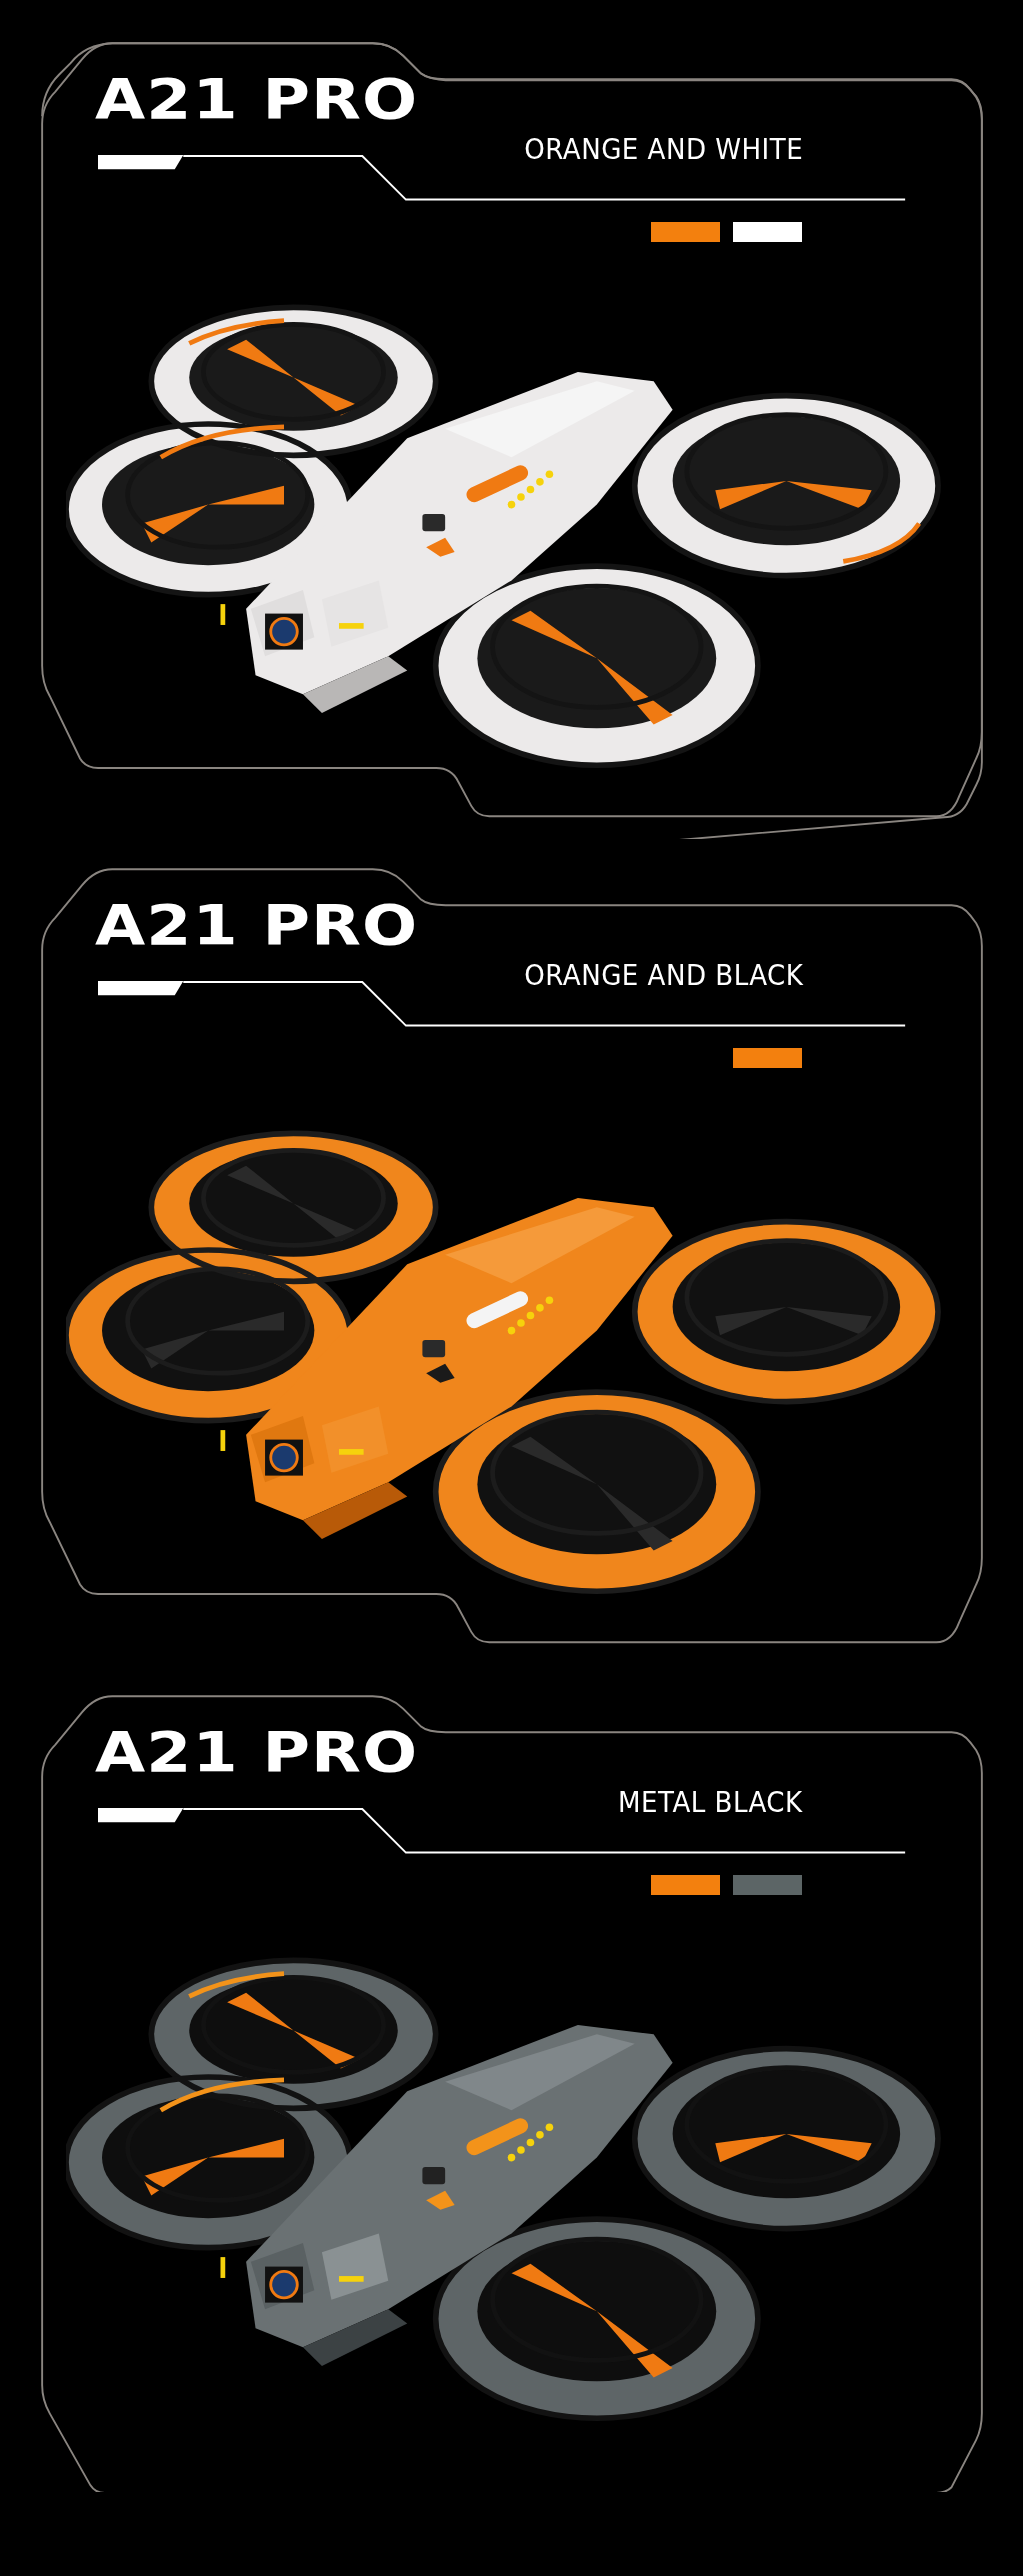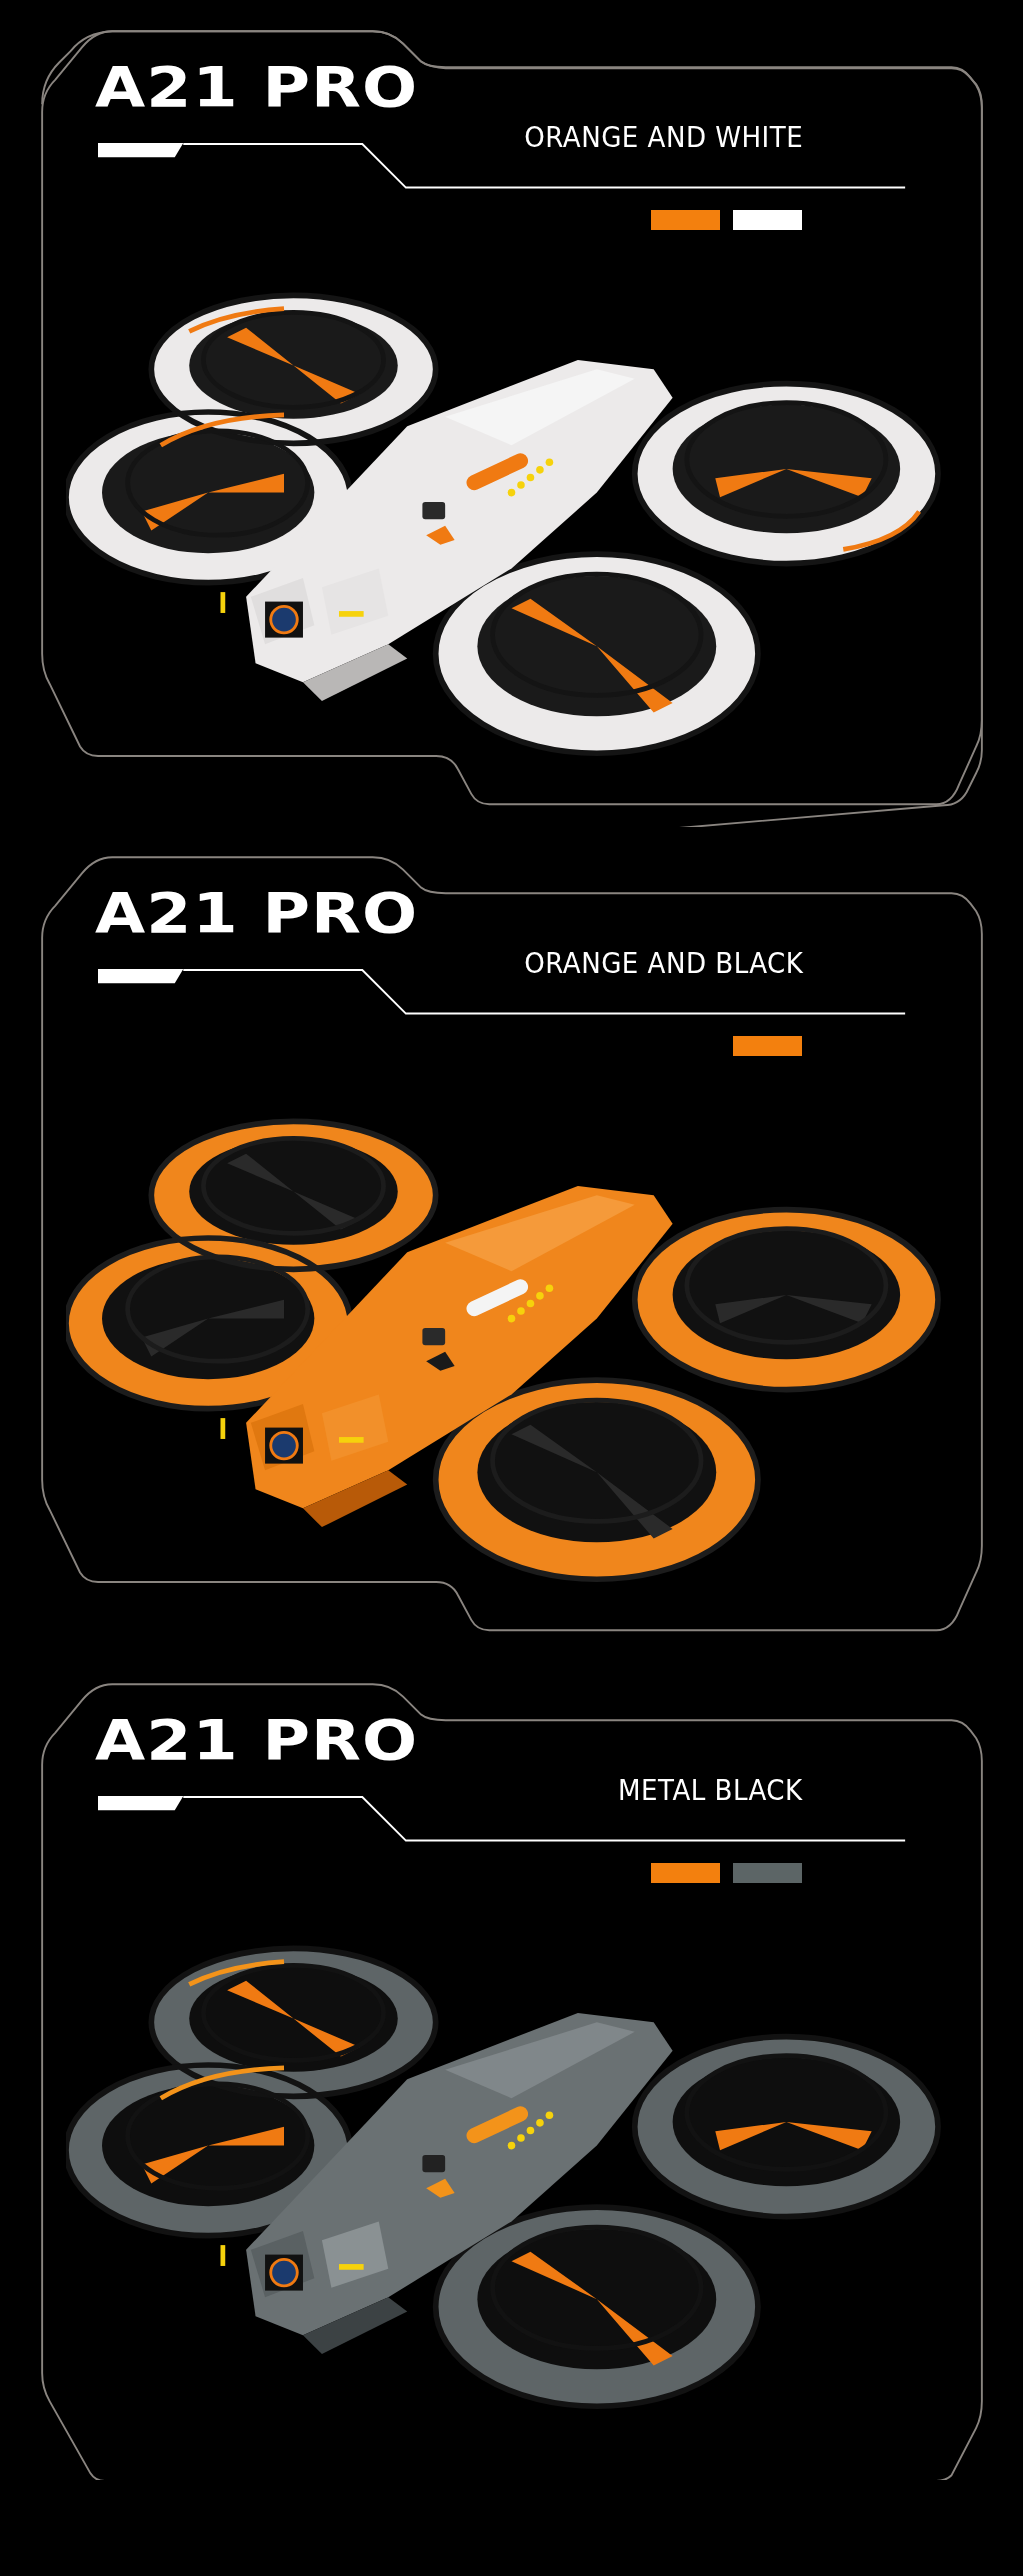--- a/index.html
+++ b/index.html
@@ -1,17 +1,17 @@
 <!DOCTYPE html>
 <html style="font-size:15px"><head>
 <meta charset="utf-8">
 <style>
   html, body { margin: 0; padding: 0; background: #000; }
   body { width: 1024px; height: 2576px; position: relative; overflow: hidden; font-family: "DejaVu Sans", sans-serif; }
-  .panel { position: absolute; left: 0; width: 922px; height: 827px; }
+  .panel { position: absolute; left: 0; width: 922px; height: 827px; margin-top: 12px; }
   .panel .frame { position: absolute; left: 0; top: 0; width: 1024px; height: 827px; }
   .title {
     position: absolute; left: 95px; top: 59px;
     font-family: "DejaVu Sans", sans-serif; font-weight: bold;
     font-size: 55px; letter-spacing: 0.9px; color: #fff; line-height: 57px;
     transform: scaleX(1.18); transform-origin: left top;
   }
   .subtitle {
     position: absolute; right: 119px; top: 121px;
     font-family: "DejaVu Sans", sans-serif; font-size: 28.4px; color: #fff;

